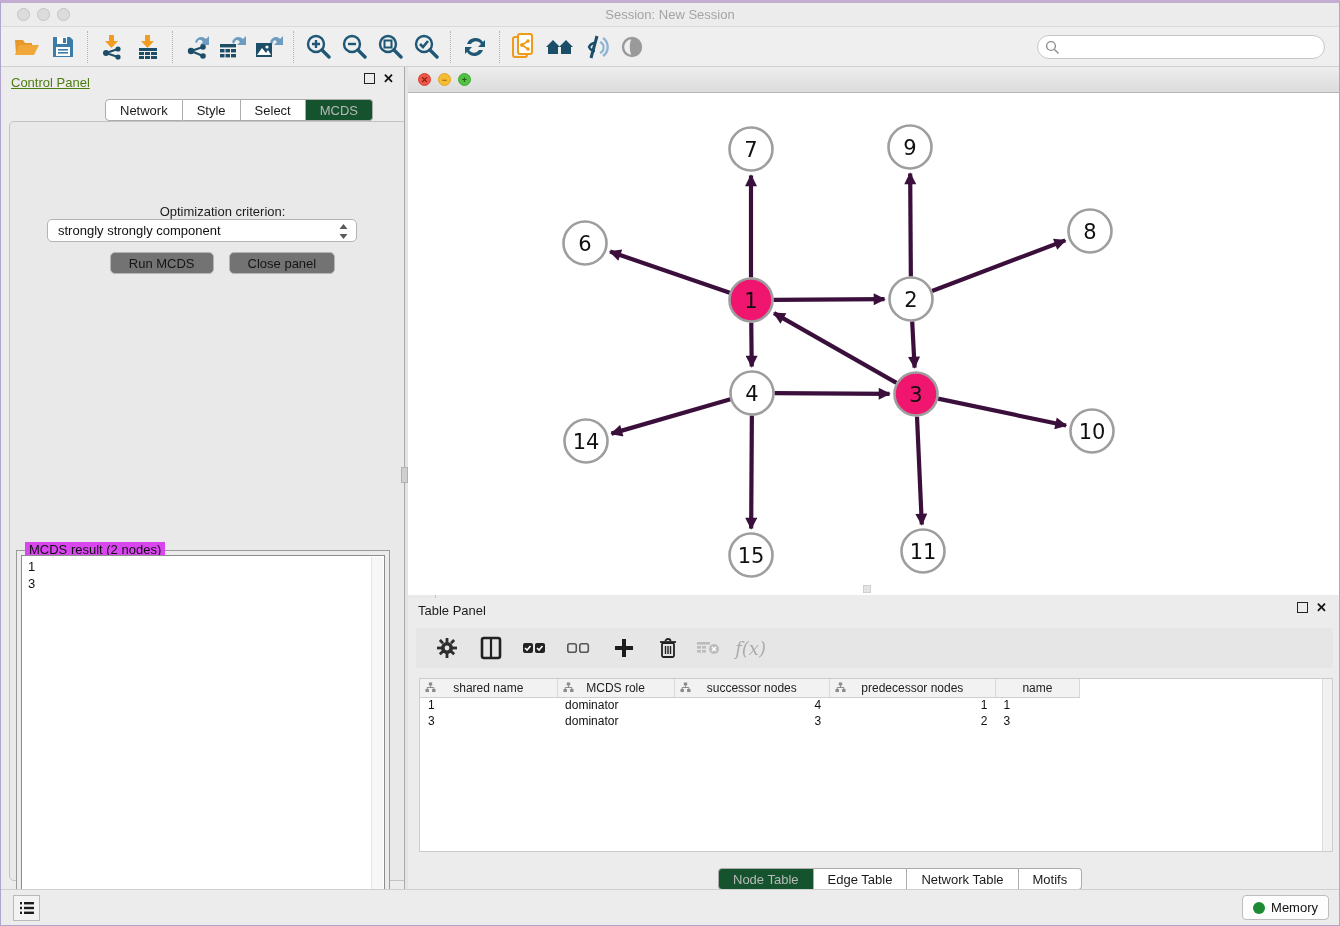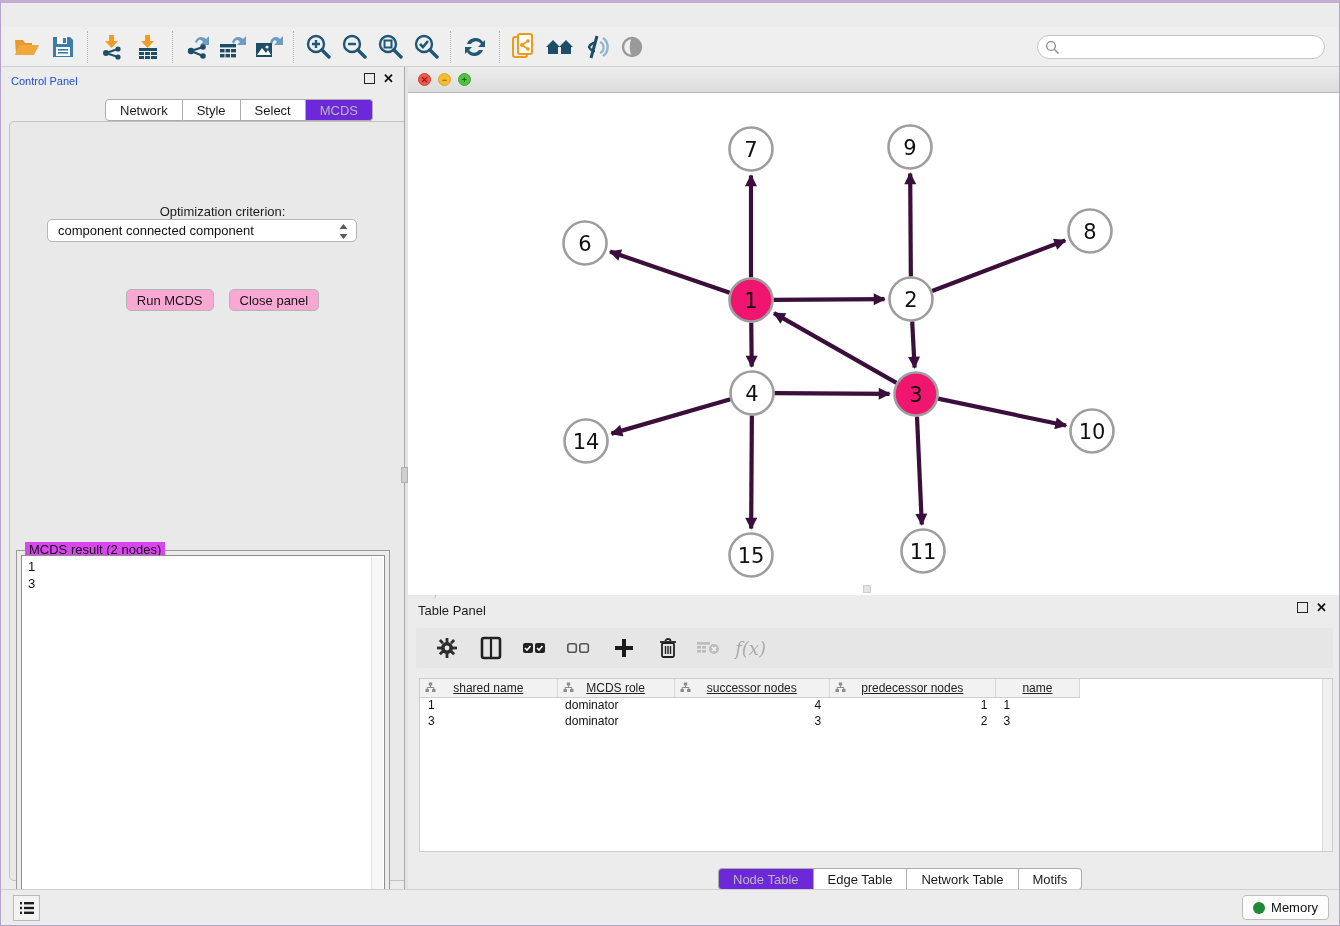--- a/index.html
+++ b/index.html
@@ -19,42 +19,42 @@
   
   .toolbar { position:absolute; left:0; top:24px; width:100%; height:40px; background:#efefef;
              border-bottom:1px solid #cfcfcf; display:flex; align-items:center; padding-left:8px; }
   .tbtn { width:36px; height:32px; display:flex; align-items:center; justify-content:center; }
   .tsep { width:1px; height:32px; border-left:1px dotted #b3b3b3; margin:0 6px; }
   .searchbox { position:absolute; right:14px; top:8px; width:288px; height:24px; background:#fff;
                border:1px solid #c6c6c6; border-radius:12px; display:flex; align-items:center; padding-left:7px; }
 
   
   .control-panel { position:absolute; left:0; top:64px; width:403px; height:826px; background:#ececec; }
-  .cp-head { position:absolute; left:10px; top:8px; font-size:11px; color:#1d4ed8; }
+  .cp-head { position:absolute; left:10px; top:8px; font-size:13px; color:#4d7c0f;text-decoration:underline; }
   .panel-ctrl { position:absolute; top:6px; display:flex; gap:8px; align-items:center; }
   .cp-ctrl { right:10px; }
   .maxbox { width:11px; height:11px; border:1.6px solid #222; }
   .closex { font-size:13px; font-weight:bold; color:#111; line-height:11px; }
   .tabstrip { position:absolute; display:flex; }
   .cp-tabs { left:77px; top:32px; }
   .tab { height:22px; padding:0 14px; background:#fff; border:1px solid #acacac; border-left:none;
          font-size:13px; color:#1a1a1a; display:flex; align-items:center; }
   .tab:first-child { border-left:1px solid #acacac; border-radius:4px 0 0 4px;margin-left:27px; }
   .tab:last-child { border-radius:0 4px 4px 0; }
-  .tab.sel { background:#6d28d9; color:#b9b9b9; }
+  .tab.sel { background:#14532d; color:#b9b9b9; }
   .cp-body { position:absolute; left:8px; top:54px; width:427px; height:760px; background:#e9e9e9;
              border:1px solid #c3c3c3; border-radius:5px; }
   .opt-label { position:absolute; left:0; right:0; top:82px; text-align:center; font-size:13px; color:#1c1c1c; }
   .combo { position:absolute; left:37px; top:97px; width:310px; height:23px; background:#fff;
            border:1px solid #b4b4b4; border-radius:5px; display:flex; align-items:center;
            font-size:13px; color:#111; padding-left:10px; }
   .combo .arrows { position:absolute; right:7px; top:2px; }
   .btnrow { position:absolute; left:0; right:0; top:130px; display:flex; justify-content:center; gap:15px; }
-  .pushbtn { height:22px; background:#f9a8d4; border:1px solid #b5b5b5; border-radius:5px;
-             font-size:13px; color:#151515; padding:0 10px; display:flex; align-items:center;margin-top:37px; }
+  .pushbtn { height:22px; background:#737373; border:1px solid #b5b5b5; border-radius:5px;
+             font-size:13px; color:#151515; padding:0 18px; display:flex; align-items:center; }
   .mcds-group { position:absolute; left:6px; top:428px; width:374px; height:380px;
                 border:1px solid #9a9a9a; background:#ececec; }
   .mcds-legend { position:absolute; left:8px; top:-9px; background:#d946ef; padding:0 4px;
                  font-size:13px; color:#111; }
   .mcds-text { position:absolute; left:4px; top:4px; right:4px; bottom:4px; background:#fff;
                border:1px solid #8e8e8e; font-size:13px; color:#111; padding:2px 0 0 6px;
                line-height:17px; white-space:pre-line; }
   .mcds-scroll { position:absolute; right:1px; top:1px; width:12px; bottom:1px; background:#f7f7f7;
                  border-left:1px solid #e4e4e4; }
   .splitter { position:absolute; left:403px; top:64px; width:4px; height:826px; background:#e4e4e4;
@@ -85,21 +85,21 @@
   .tp-ctrl { right:14px; top:4px; }
   .tp-toolbar { position:absolute; left:8px; top:30px; width:917px; height:40px; background:#e6e6e6;
                 border-radius:3px; display:flex; align-items:center; padding-left:12px; gap:14px; }
   .tp-btn { width:30px; height:30px; display:flex; align-items:center; justify-content:flex-end; }
   .fx { font-family:"DejaVu Serif", serif; font-style:italic; font-size:18px; color:#ababab; }
   .grid-wrap { position:absolute; left:11px; top:80px; width:914px; height:174px; background:#fff;
                border:1px solid #cccccc; overflow:hidden; }
   table.grid { border-collapse:collapse; font-size:12px; color:#111; table-layout:fixed; width:660px; }
   table.grid th { background:#f2f2f2; border-right:1px solid #d9d9d9; border-bottom:1px solid #cfcfcf;
                   font-weight:normal; height:18px; font-size:12px; color:#222; text-align:center;
-                  position:relative;text-decoration:underline; }
+                  position:relative; }
   table.grid th .hic { position:absolute; left:5px; top:3px; }
   table.grid td { height:16px; padding:0 8px; }
   td.al { text-align:left; } td.ar { text-align:right; }
   .grid-scroll { position:absolute; right:0; top:0; width:10px; height:100%; background:#f1f1f1;
                  border-left:1px solid #ddd; }
   .tp-tabs { left:283px; top:270px; position:absolute;border-radius:10px; }
 
   
   .statusbar { position:absolute; left:0; bottom:0; width:100%; height:36px; background:#ececec;
                border-top:1px solid #cfcfcf; }
@@ -108,20 +108,26 @@
   .sb-mem { position:absolute; right:10px; top:5px; height:25px; background:#fdfdfd;
             border:1px solid #bdbdbd; border-radius:4px; display:flex; align-items:center;
             gap:6px; padding:0 10px; font-size:13px; color:#111; }
   .memdot { width:12px; height:12px; border-radius:50%; background:#1f8a35; }
 </style>
 </head>
 <body>
 
 <div class="app">
 
+  <div class="titlebar">
+    <div class="traffic t1"></div>
+    <div class="traffic t2"></div>
+    <div class="traffic t3"></div>
+    <div class="title-text">Session: New Session</div>
+  </div>
 
   <div class="toolbar">
     <div class="tbtn">
       <svg width="26" height="22" viewBox="0 0 26 22">
         <path d="M1 4 h8 l2 3 h7 v2 h-12 l-4 9 Z" fill="#e8992c"></path>
         <path d="M5 9 h20 l-5 10 H1 Z" fill="#f0a83b"></path>
       </svg>
     </div>
     <div class="tbtn">
       <svg width="22" height="22" viewBox="0 0 22 22">
@@ -272,21 +278,21 @@
     </div>
     <div class="tabstrip cp-tabs">
       <div class="tab">Network</div>
       <div class="tab">Style</div>
       <div class="tab">Select</div>
       <div class="tab sel">MCDS</div>
     </div>
     <div class="cp-body">
       <div class="opt-label">Optimization criterion:</div>
       <div class="combo">
-        <span>component connected component</span>
+        <span>strongly strongly component</span>
         <span class="arrows">
           <svg width="11" height="19" viewBox="0 0 11 19">
             <path d="M5.5 2 L9.5 7 L1.5 7 Z" fill="#5a5a5a"></path>
             <path d="M5.5 17 L9.5 12 L1.5 12 Z" fill="#5a5a5a"></path>
           </svg>
         </span>
       </div>
       <div class="btnrow">
         <div class="pushbtn">Run MCDS</div>
         <div class="pushbtn">Close panel</div>

